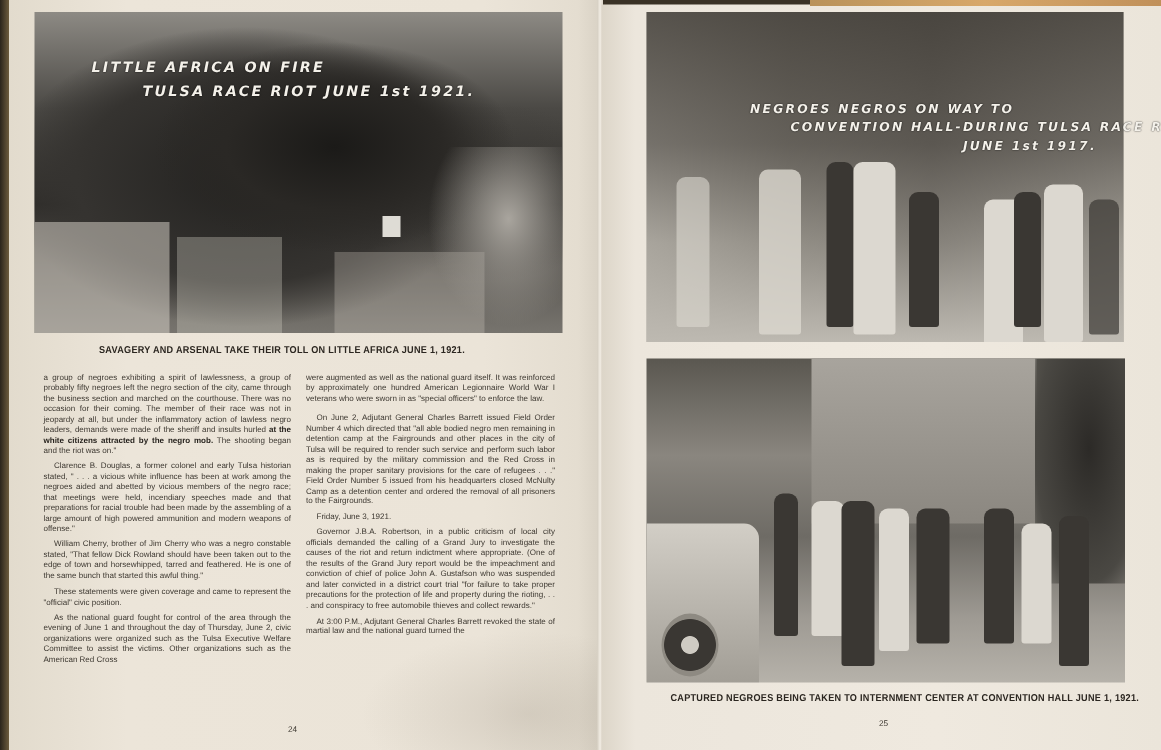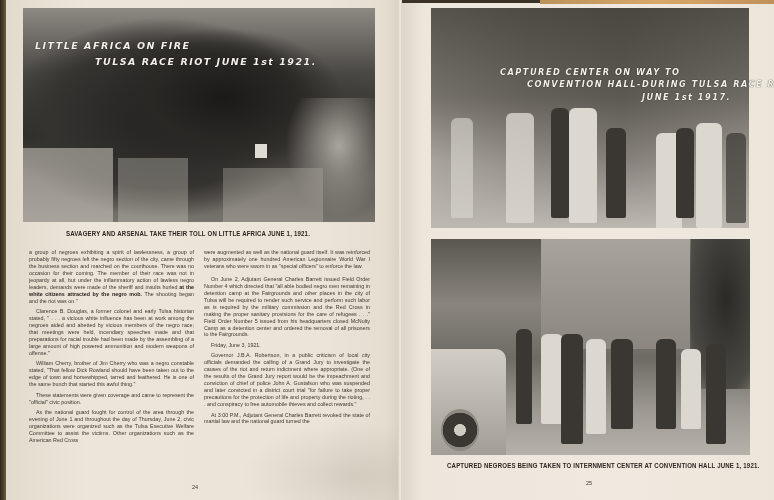--- a/index.html
+++ b/index.html
@@ -92,21 +92,21 @@
 
   <div class="page page-left"></div>
 
   <div class="photo photo-fire">
     <div class="bldg" style="left:0;top:140px;width:90px;height:74px;"></div>
     <div class="bldg" style="left:95px;top:150px;width:70px;height:64px;opacity:.35"></div>
     <div class="bldg" style="left:200px;top:160px;width:100px;height:54px;opacity:.3"></div>
     <div class="bldg" style="left:232px;top:136px;width:12px;height:14px;opacity:.9;background:#f2efe8"></div>
     <div class="smoke-light"></div>
   </div>
-  <div class="handwritten" style="left:35px;top:40px;text-align:right;">LITTLE AFRICA ON FIRE</div>
+  <div class="handwritten" style="left:61px;top:40px;text-align:right;">LITTLE AFRICA ON FIRE</div>
   <div class="handwritten" style="left:95px;top:56px;">TULSA RACE RIOT   JUNE 1st 1921.</div>
 
   <div class="caption" style="left:66px;top:230px;">SAVAGERY AND ARSENAL TAKE THEIR TOLL ON LITTLE AFRICA JUNE 1, 1921.</div>
 
   <div class="column" style="left:29px;top:249px;width:165px;">
     <p class="first"><span>a group of negroes exhibiting a spirit of lawlessness, a group of probably fifty negroes left the negro section of the city, came through the business section and marched on the courthouse. There was no occasion for their coming. The member of their race was not in jeopardy at all, but under the inflammatory action of lawless negro leaders, demands were made of the sheriff and insults hurled </span><b>at the white citizens attracted by the negro mob.</b><span> The shooting began and the riot was on."</span></p>
     <p>Clarence B. Douglas, a former colonel and early Tulsa historian stated, " . . . a vicious white influence has been at work among the negroes aided and abetted by vicious members of the negro race; that meetings were held, incendiary speeches made and that preparations for racial trouble had been made by the assembling of a large amount of high powered ammunition and modern weapons of offense."</p>
     <p>William Cherry, brother of Jim Cherry who was a negro constable stated, "That fellow Dick Rowland should have been taken out to the edge of town and horsewhipped, tarred and feathered. He is one of the same bunch that started this awful thing."</p>
     <p>These statements were given coverage and came to represent the "official" civic position.</p>
     <p>As the national guard fought for control of the area through the evening of June 1 and throughout the day of Thursday, June 2, civic organizations were organized such as the Tulsa Executive Welfare Committee to assist the victims. Other organizations such as the American Red Cross</p>
@@ -132,21 +132,21 @@
     <div class="figure light" style="left:20px;top:110px;width:22px;height:100px;opacity:.6"></div>
     <div class="figure light" style="left:75px;top:105px;width:28px;height:110px;opacity:.8"></div>
     <div class="figure" style="left:120px;top:100px;width:18px;height:110px;"></div>
     <div class="figure light" style="left:138px;top:100px;width:28px;height:115px;"></div>
     <div class="figure" style="left:175px;top:120px;width:20px;height:90px;"></div>
     <div class="figure light" style="left:225px;top:125px;width:26px;height:100px;"></div>
     <div class="figure" style="left:245px;top:120px;width:18px;height:90px;"></div>
     <div class="figure light" style="left:265px;top:115px;width:26px;height:105px;"></div>
     <div class="figure" style="left:295px;top:125px;width:20px;height:90px;opacity:.7"></div>
   </div>
-  <div class="handwritten" style="left:500px;top:66px;font-size:8.2px;">CAPTURED CENTER  ON WAY TO</div>
+  <div class="handwritten" style="left:500px;top:66px;font-size:8.2px;">NEGROES NEGROS  ON WAY TO</div>
   <div class="handwritten" style="left:527px;top:78px;font-size:8.2px;">CONVENTION HALL-DURING TULSA RACE RIOT</div>
   <div class="handwritten" style="left:642px;top:91px;font-size:8.2px;">JUNE 1st 1917.</div>
 
   <div class="photo photo-intern">
     <div class="building"></div>
     <div class="tree"></div>
     <div class="truck"></div>
     <div class="wheel"></div>
     <div class="figure" style="left:85px;top:90px;width:16px;height:95px;"></div>
     <div class="figure light" style="left:110px;top:95px;width:22px;height:90px;"></div>

